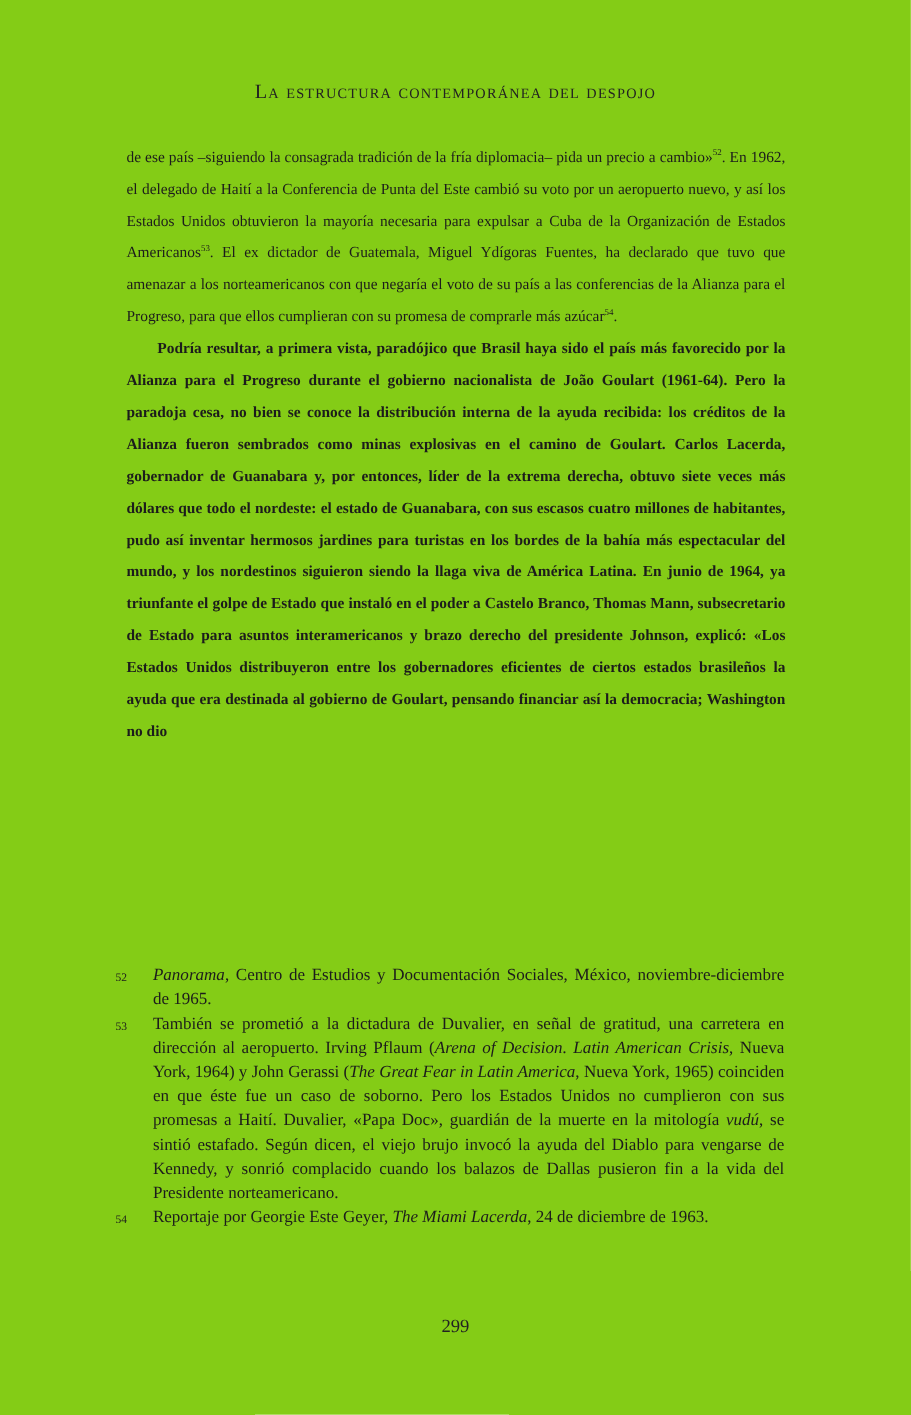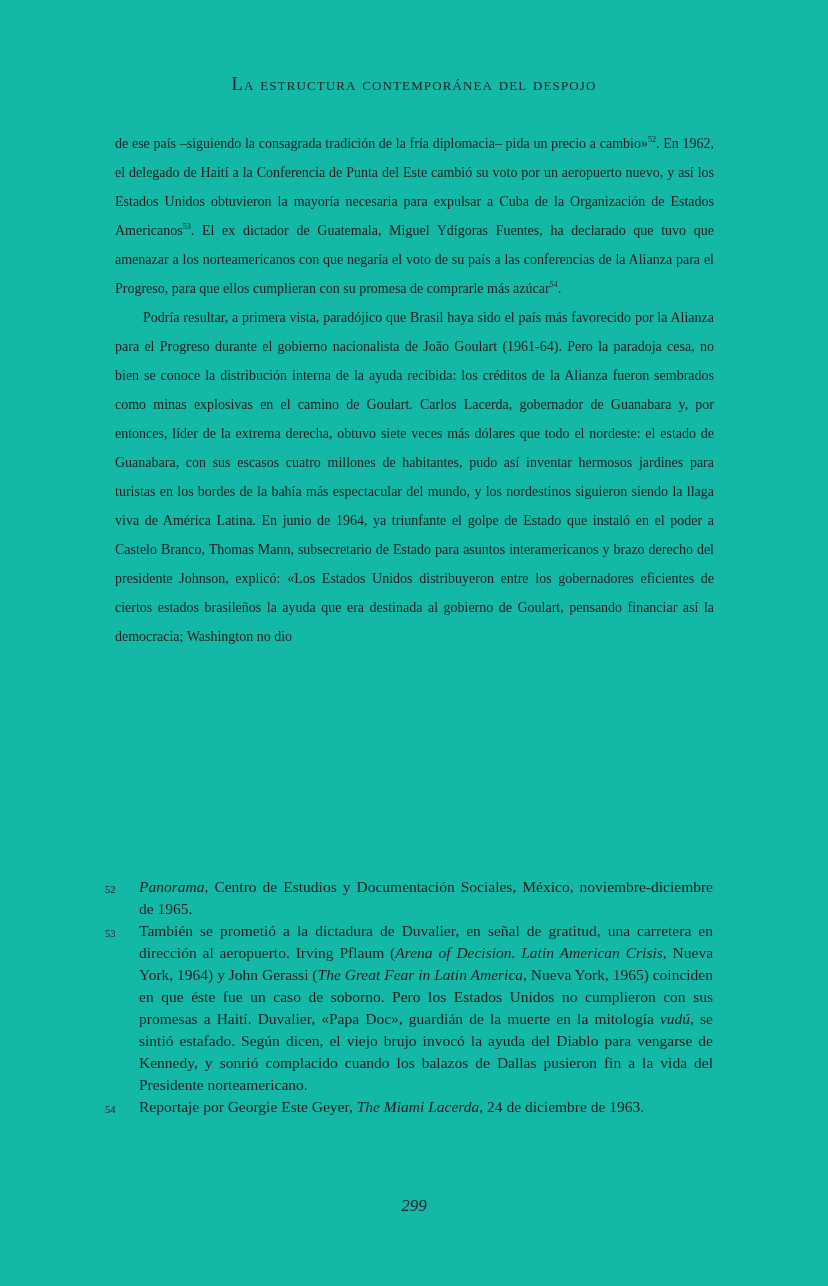--- a/index.html
+++ b/index.html
@@ -8,21 +8,21 @@
     width: 828px;
     height: 1286px;
     position: relative;
     overflow: hidden;
     font-family: "Liberation Serif", "DejaVu Serif", serif;
     color: #1c1c1c;
   }
   .page {
     position: absolute;
     inset: 0;
-    background: #14b8a6;
+    background: #84cc16;
   }
   .running-header {
     position: absolute;
     top: 74px;
     left: 0;
     right: 0;
     text-align: center;
     font-variant: small-caps;
     font-size: 18.5px;
     letter-spacing: 0.06em;
@@ -32,21 +32,21 @@
     position: absolute;
     top: 129px;
     left: 115px;
     width: 599px;
     font-size: 14px;
     line-height: 29px;
     text-align: justify;
     color: #1c1c1c;
   }
   .para { text-indent: 0; }
-  .para.indented { text-indent: 28px; }
+  .para.indented { text-indent: 28px; font-weight: bold; }
   .body-text sup,
   .fn-text sup {
     font-size: 0.58em;
     line-height: 0;
     vertical-align: super;
   }
   .footnotes {
     position: absolute;
     top: 876px;
     left: 105px;
@@ -69,21 +69,20 @@
   }
   .fn-text em { }
   .page-number {
     position: absolute;
     top: 1196px;
     left: 0;
     right: 0;
     text-align: center;
     font-size: 17px;
     color: #222222;
-    font-style: italic;
   }
 </style>
 </head>
 <body>
 
 <div class="page">
 
   <div class="running-header">La estructura contemporánea del despojo</div>
 
   <div class="body-text">

